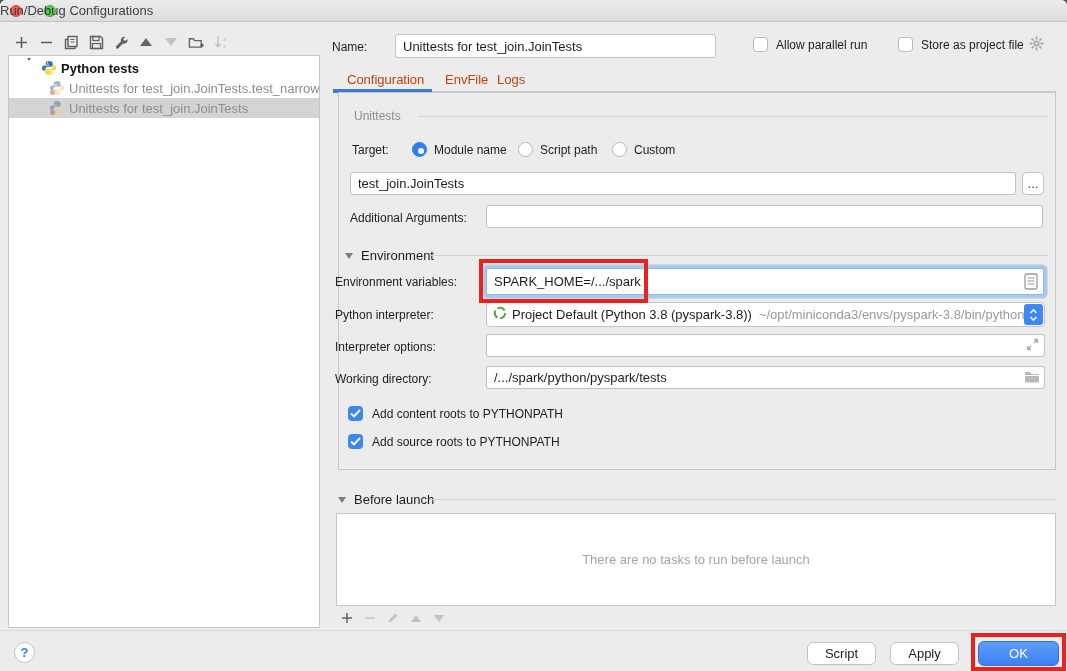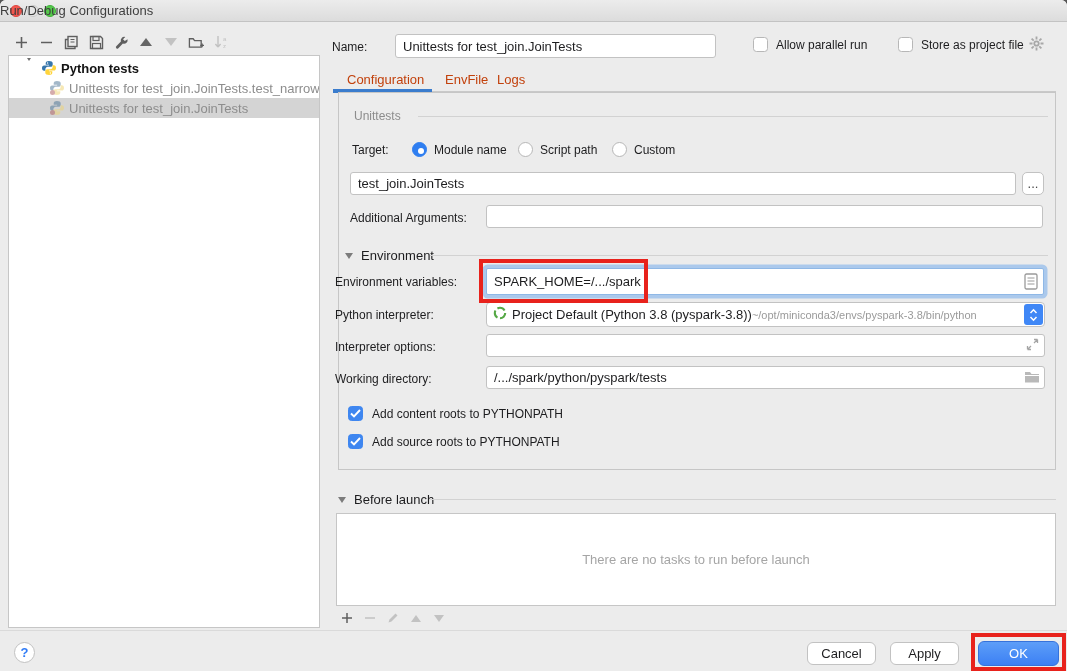--- a/index.html
+++ b/index.html
@@ -52,21 +52,21 @@
   .tab{position:absolute;top:72px;font-size:13px;color:#c2410c;cursor:default;}
   .tab-underline{position:absolute;left:333px;top:89px;width:99px;height:3.5px;background:#3a7ccd;}
   .content-box{position:absolute;left:338px;top:92px;width:718px;height:378px;border:1px solid #c6c6c6;}
   .grouplab{color:#8c8c8c;}
   .secthead{position:absolute;display:flex;align-items:center;gap:8px;}
   .secthead .sarr{width:0;height:0;border-left:4.5px solid transparent;border-right:4.5px solid transparent;border-top:6px solid #7c7c7c;}
   
   .combo{position:absolute;left:486px;top:302px;width:559px;height:25px;background:#fff;border:1px solid #c2c2c2;border-radius:4px;display:flex;align-items:center;overflow:hidden;}
   .combo .cico{margin:0 5px 0 6px;flex:0 0 auto;}
   .combo .cmain{white-space:nowrap;}
-  .combo .cpath{color:#9a9a9a;font-size:11px;margin-left:0;white-space:nowrap;overflow:hidden;flex:1;}
+  .combo .cpath{color:#9a9a9a;font-size:13px;margin-left:7px;white-space:nowrap;overflow:hidden;flex:1;}
   .spinner{position:absolute;right:1px;top:1px;width:19px;height:21px;background:#3f87f6;border-radius:3px;display:flex;align-items:center;justify-content:center;}
   
   .envfield{position:absolute;left:486px;top:268px;width:558px;height:27px;background:#fff;
     border:1px solid #8fb8e6;border-radius:2px;box-shadow:0 0 0 3.5px #abc9ec;
     font-family:"Liberation Sans",sans-serif;font-size:13px;color:#1d1d1f;padding:0 24px 0 7px;outline:none;}
   .infield-icon{position:absolute;color:#9a9a9a;}
   
   .bl-box{position:absolute;left:336px;top:513px;width:720px;height:93px;background:#fff;border:1px solid #c6c6c6;
     display:flex;align-items:center;justify-content:center;}
   .bl-empty{color:#a5a5a5;font-size:13px;}
@@ -291,20 +291,20 @@
     <span class="ticon dis" style="width:13px;height:13px;">
         <span class="tri-up" style="border-bottom-color:#c2c2c2;border-left-width:5px;border-right-width:5px;border-bottom-width:7px;"></span>
       </span>
     <span class="ticon dis" style="width:13px;height:13px;">
         <span class="tri-down" style="border-left-width:5px;border-right-width:5px;border-top-width:7px;"></span>
       </span>
   </div>
 
   <div class="footline"></div>
   <div class="help">?</div>
-  <button class="btn" style="left:807px;width:69px;">Cancel</button>
+  <button class="btn" style="left:807px;width:69px;">Script</button>
   <button class="btn" style="left:890px;width:69px;">Apply</button>
   <button class="btn primary" style="left:978px;width:81px;">OK</button>
 
   <div class="annot" style="left:479px;top:259px;width:169px;height:44px;"></div>
   <div class="annot" style="left:971px;top:633px;width:95px;height:38px;"></div>
 
 </div>
 
 </body></html>

